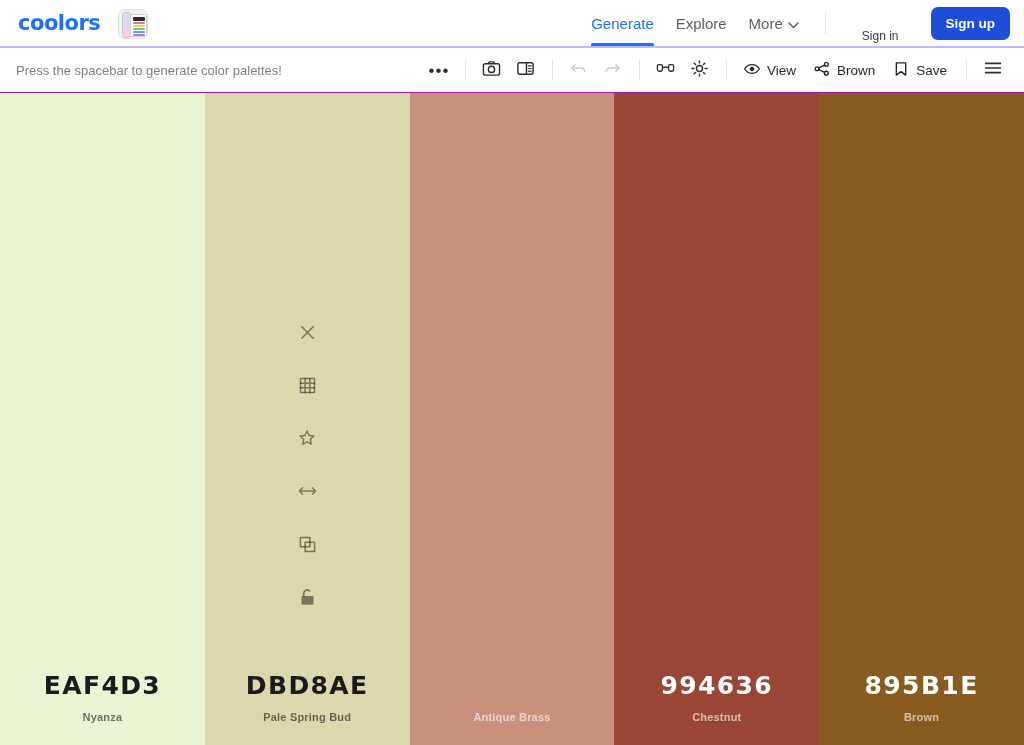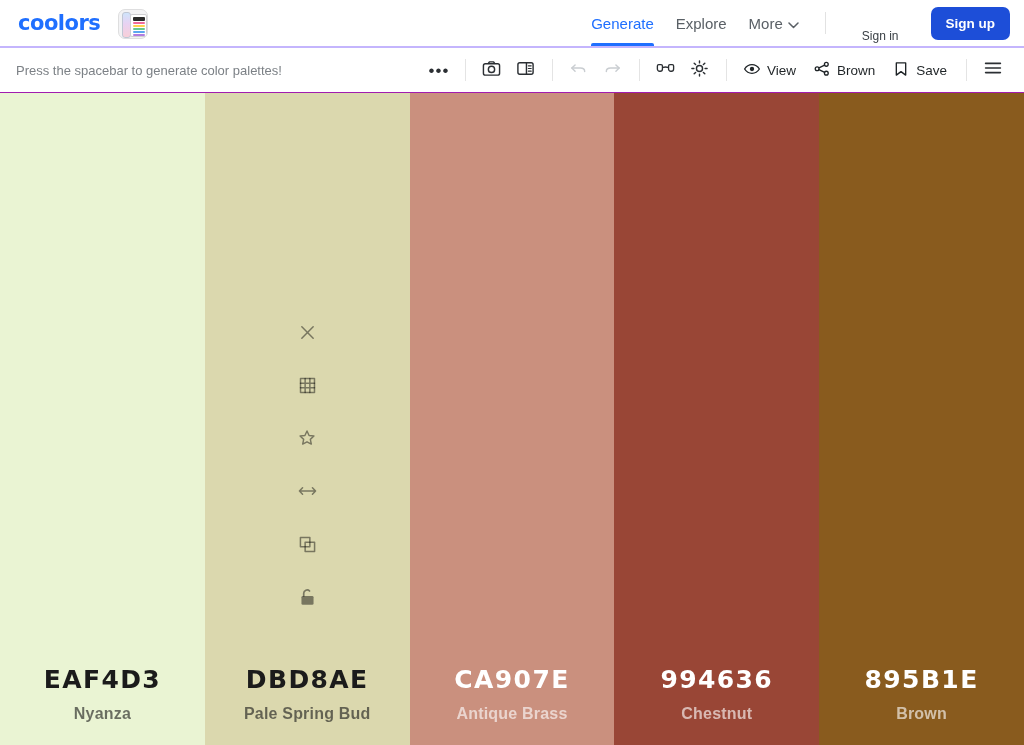--- a/index.html
+++ b/index.html
@@ -141,21 +141,21 @@
     cursor: pointer;
   }
   .hex {
     font-size: 25px;
     font-weight: 700;
     letter-spacing: 1.4px;
     font-family: "DejaVu Sans", sans-serif;
     margin-bottom: 11px;
   }
   .cname {
-    font-size: 16px;
+    font-size: 11px;
     font-weight: 700;
     letter-spacing: 0.2px;
     opacity: 0.62;
   }
   .actions {
     position: absolute;
     left: 50%;
     transform: translateX(-50%);
     top: 228px;
     display: flex;
@@ -428,21 +428,20 @@
               <rect x="6.5" y="6.5" width="10" height="10" stroke="rgba(255,255,255,0.85)" stroke-width="1.6" fill="none" stroke-linecap="round" stroke-linejoin="round"></rect>
             </svg></span>
         </div>
         <div class="act">
           <span><svg width="17" height="19" viewBox="0 0 18 20">
               <path d="M5 8.4V5.6a3.6 3.6 0 016.2-2.5" stroke="rgba(255,255,255,0.85)" stroke-width="1.8" fill="none" stroke-linecap="round"></path>
               <rect x="2.6" y="8.4" width="12.8" height="9.4" rx="1.4" fill="rgba(255,255,255,0.85)"></rect>
             </svg></span>
         </div>
       </div>
-      <div class="hex">CA907E</div>
       <div class="cname">Antique Brass</div>
     </div>
     <div class="swatch" style="background: rgb(153, 70, 54); color: rgb(255, 255, 255);">
       <div class="actions">
         <div class="act">
           <span><svg width="17" height="17" viewBox="0 0 18 18">
               <path d="M3 3l12 12M15 3L3 15" stroke="rgba(255,255,255,0.85)" stroke-width="1.6" fill="none" stroke-linecap="round" stroke-linejoin="round"></path>
             </svg></span>
         </div>
         <div class="act">

